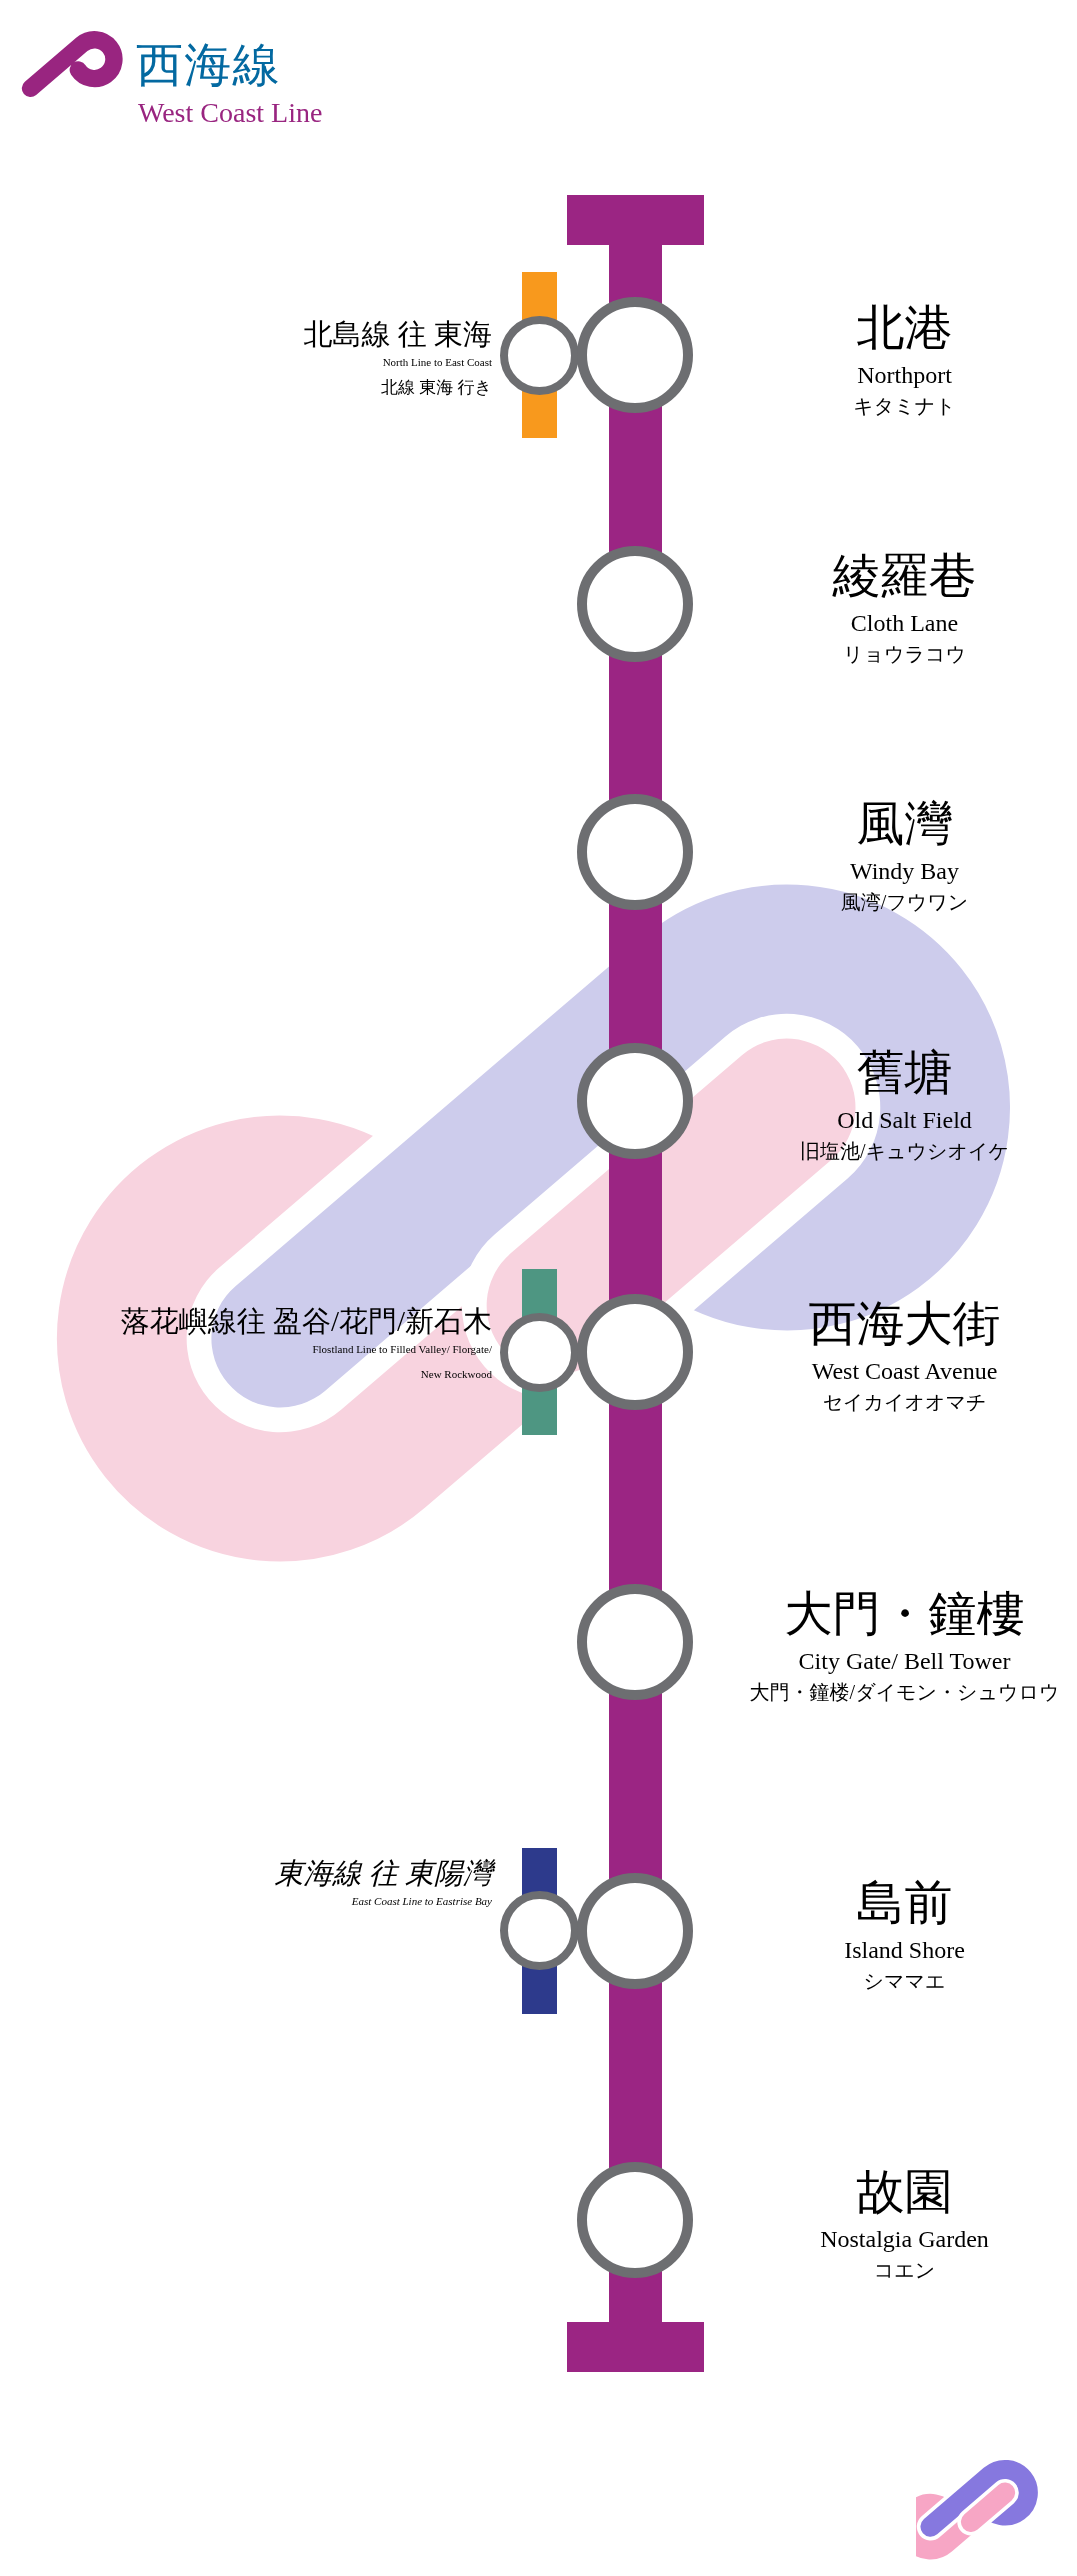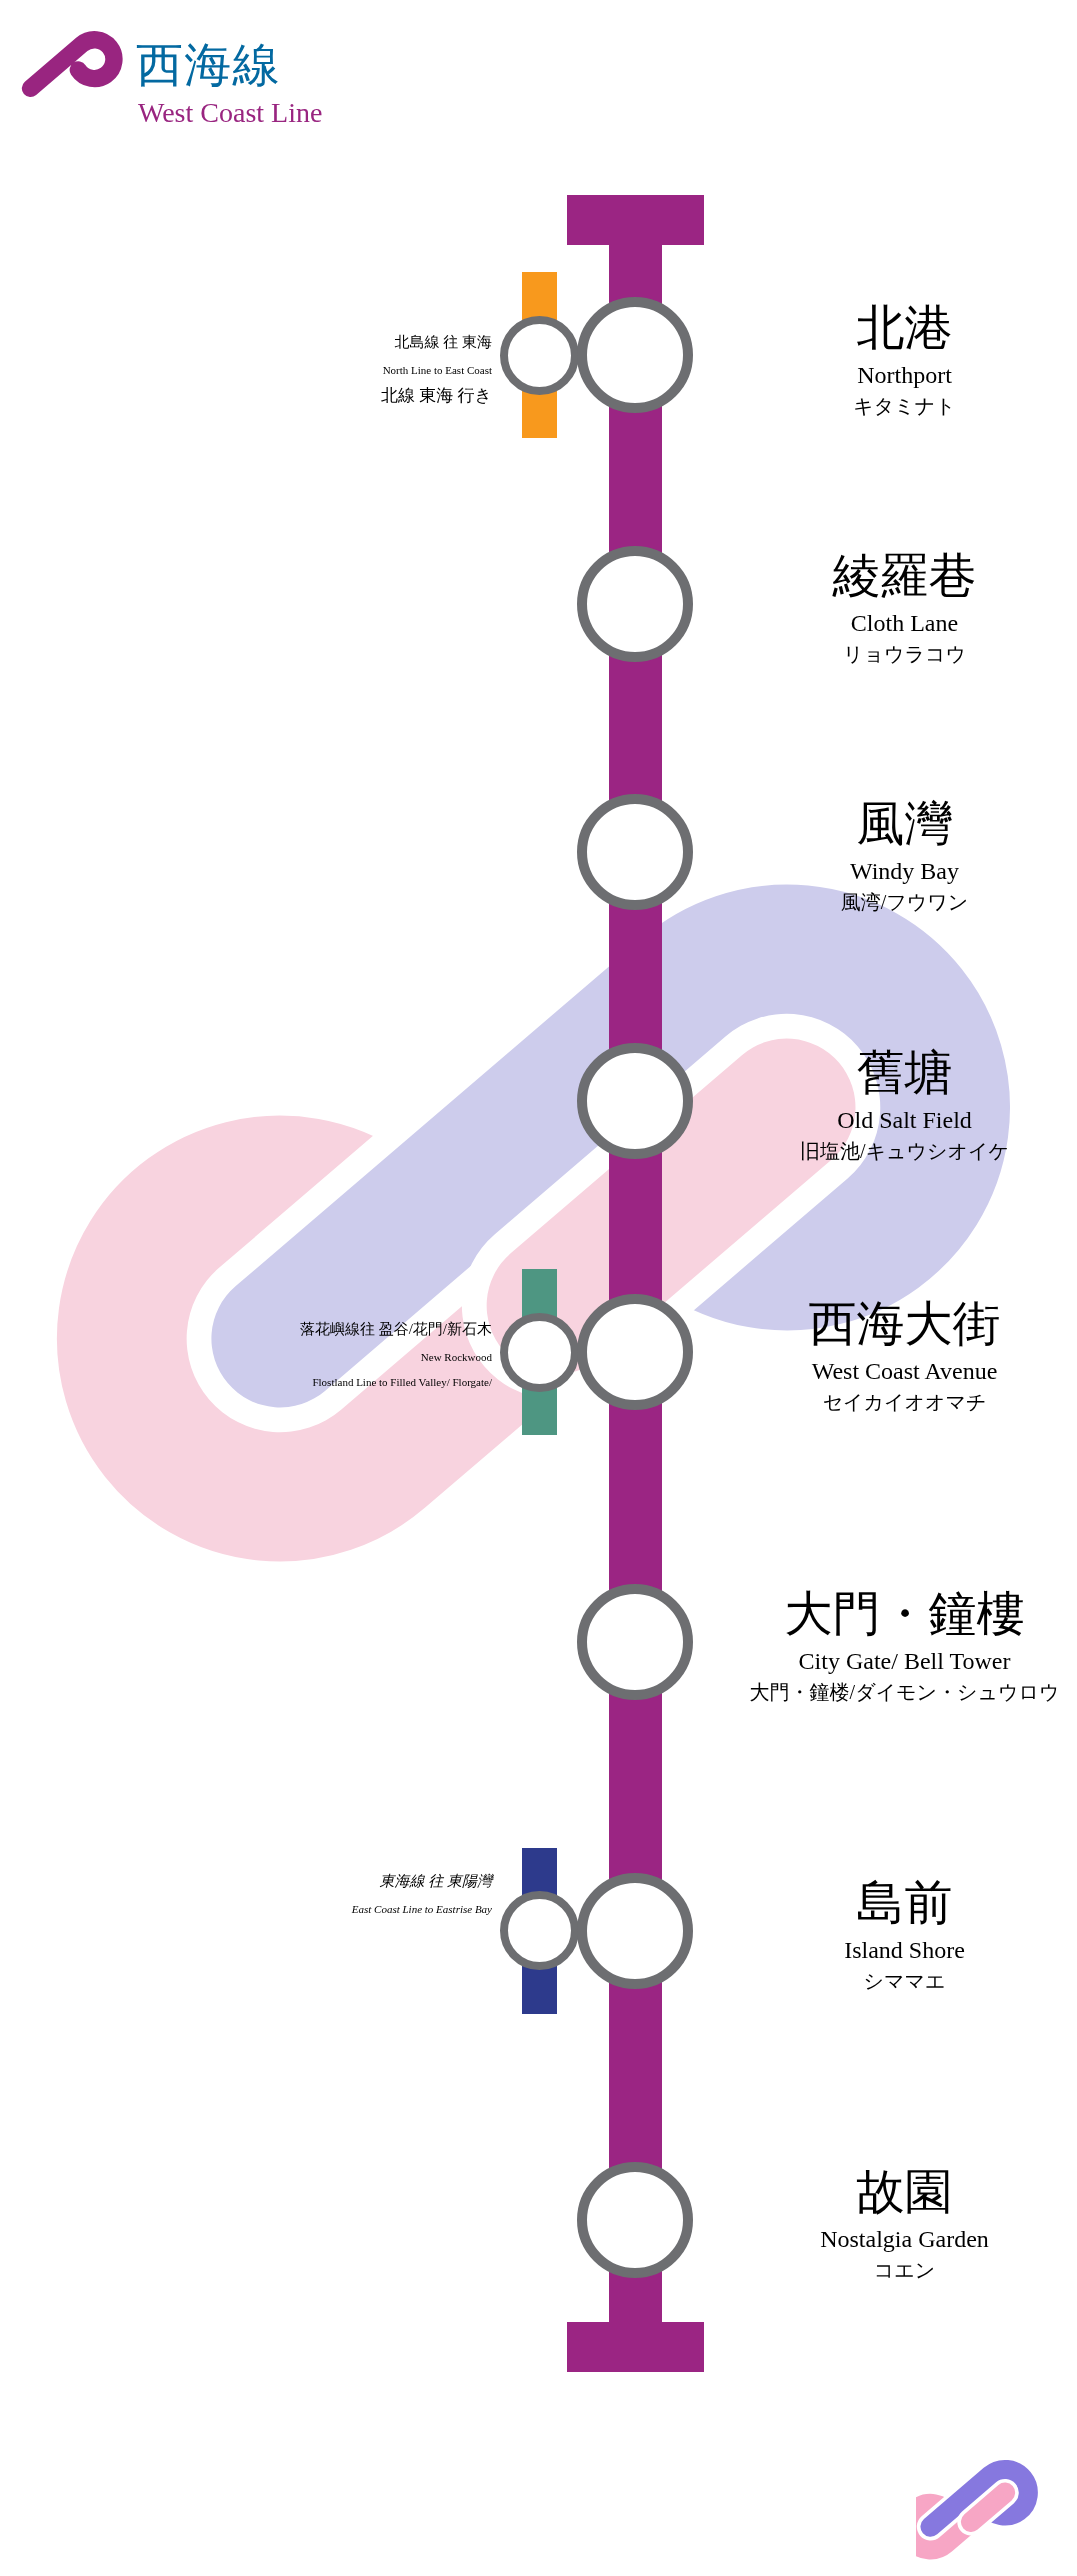--- a/index.html
+++ b/index.html
@@ -27,21 +27,21 @@
   .ic-tick { width:35px; height:166px; }
 
   
   .st-label { left:615px; width:579px; text-align:center; }
   .st-zh { font-size:48px; line-height:63px; white-space:nowrap; }
   .st-en { font-size:24px; line-height:33px; white-space:nowrap; }
   .st-ja { font-size:20px; line-height:28px; white-space:nowrap; }
 
   
   .ic-label { left:39px; width:453px; text-align:right; }
-  .ic-zh { font-size:15px; line-height:31px; white-space:nowrap;margin-top:8px; }
+  .ic-zh { font-size:29px; line-height:31px; white-space:nowrap; }
   .ic-en { font-size:11px; line-height:25px; white-space:nowrap; }
   .ic-ja { font-size:17px; line-height:25px; white-space:nowrap; }
 
   
   .title-zh { left:136px; top:31px; font-size:47px; line-height:69px; letter-spacing:1.3px; white-space:nowrap; }
   .title-en { left:138px; top:96px; font-size:28px; line-height:33px; white-space:nowrap; }
 </style>
 </head>
 <body>
 
@@ -112,22 +112,22 @@
       <div class="st-en">Old Salt Field</div>
       <div class="st-ja">旧塩池/キュウシオイケ</div>
     </div>
   </div>
 
   <div>
     <div class="abs ic-tick" style="left: 522px; top: 1269px; background: rgb(78, 150, 130);"></div>
     <div class="abs ic-circle" style="left: 500px; top: 1313px;"></div>
     <div class="abs ic-label" style="top: 1306px; text-align: right;">
         <div class="ic-zh">落花嶼線往 盈谷/花門/新石木</div>
+        <div class="ic-en">Flostland Line to Filled Valley/ Florgate/</div>
         <div class="ic-en">New Rockwood</div>
-        <div class="ic-en">Flostland Line to Filled Valley/ Florgate/</div>
       </div>
   </div>
 
   <div>
     <div class="abs big-circle" style="left: 577px; top: 1294px;"></div>
     <div class="abs st-label" style="top: 1292px;">
       <div class="st-zh">西海大街</div>
       <div class="st-en">West Coast Avenue</div>
       <div class="st-ja">セイカイオオマチ</div>
     </div>

